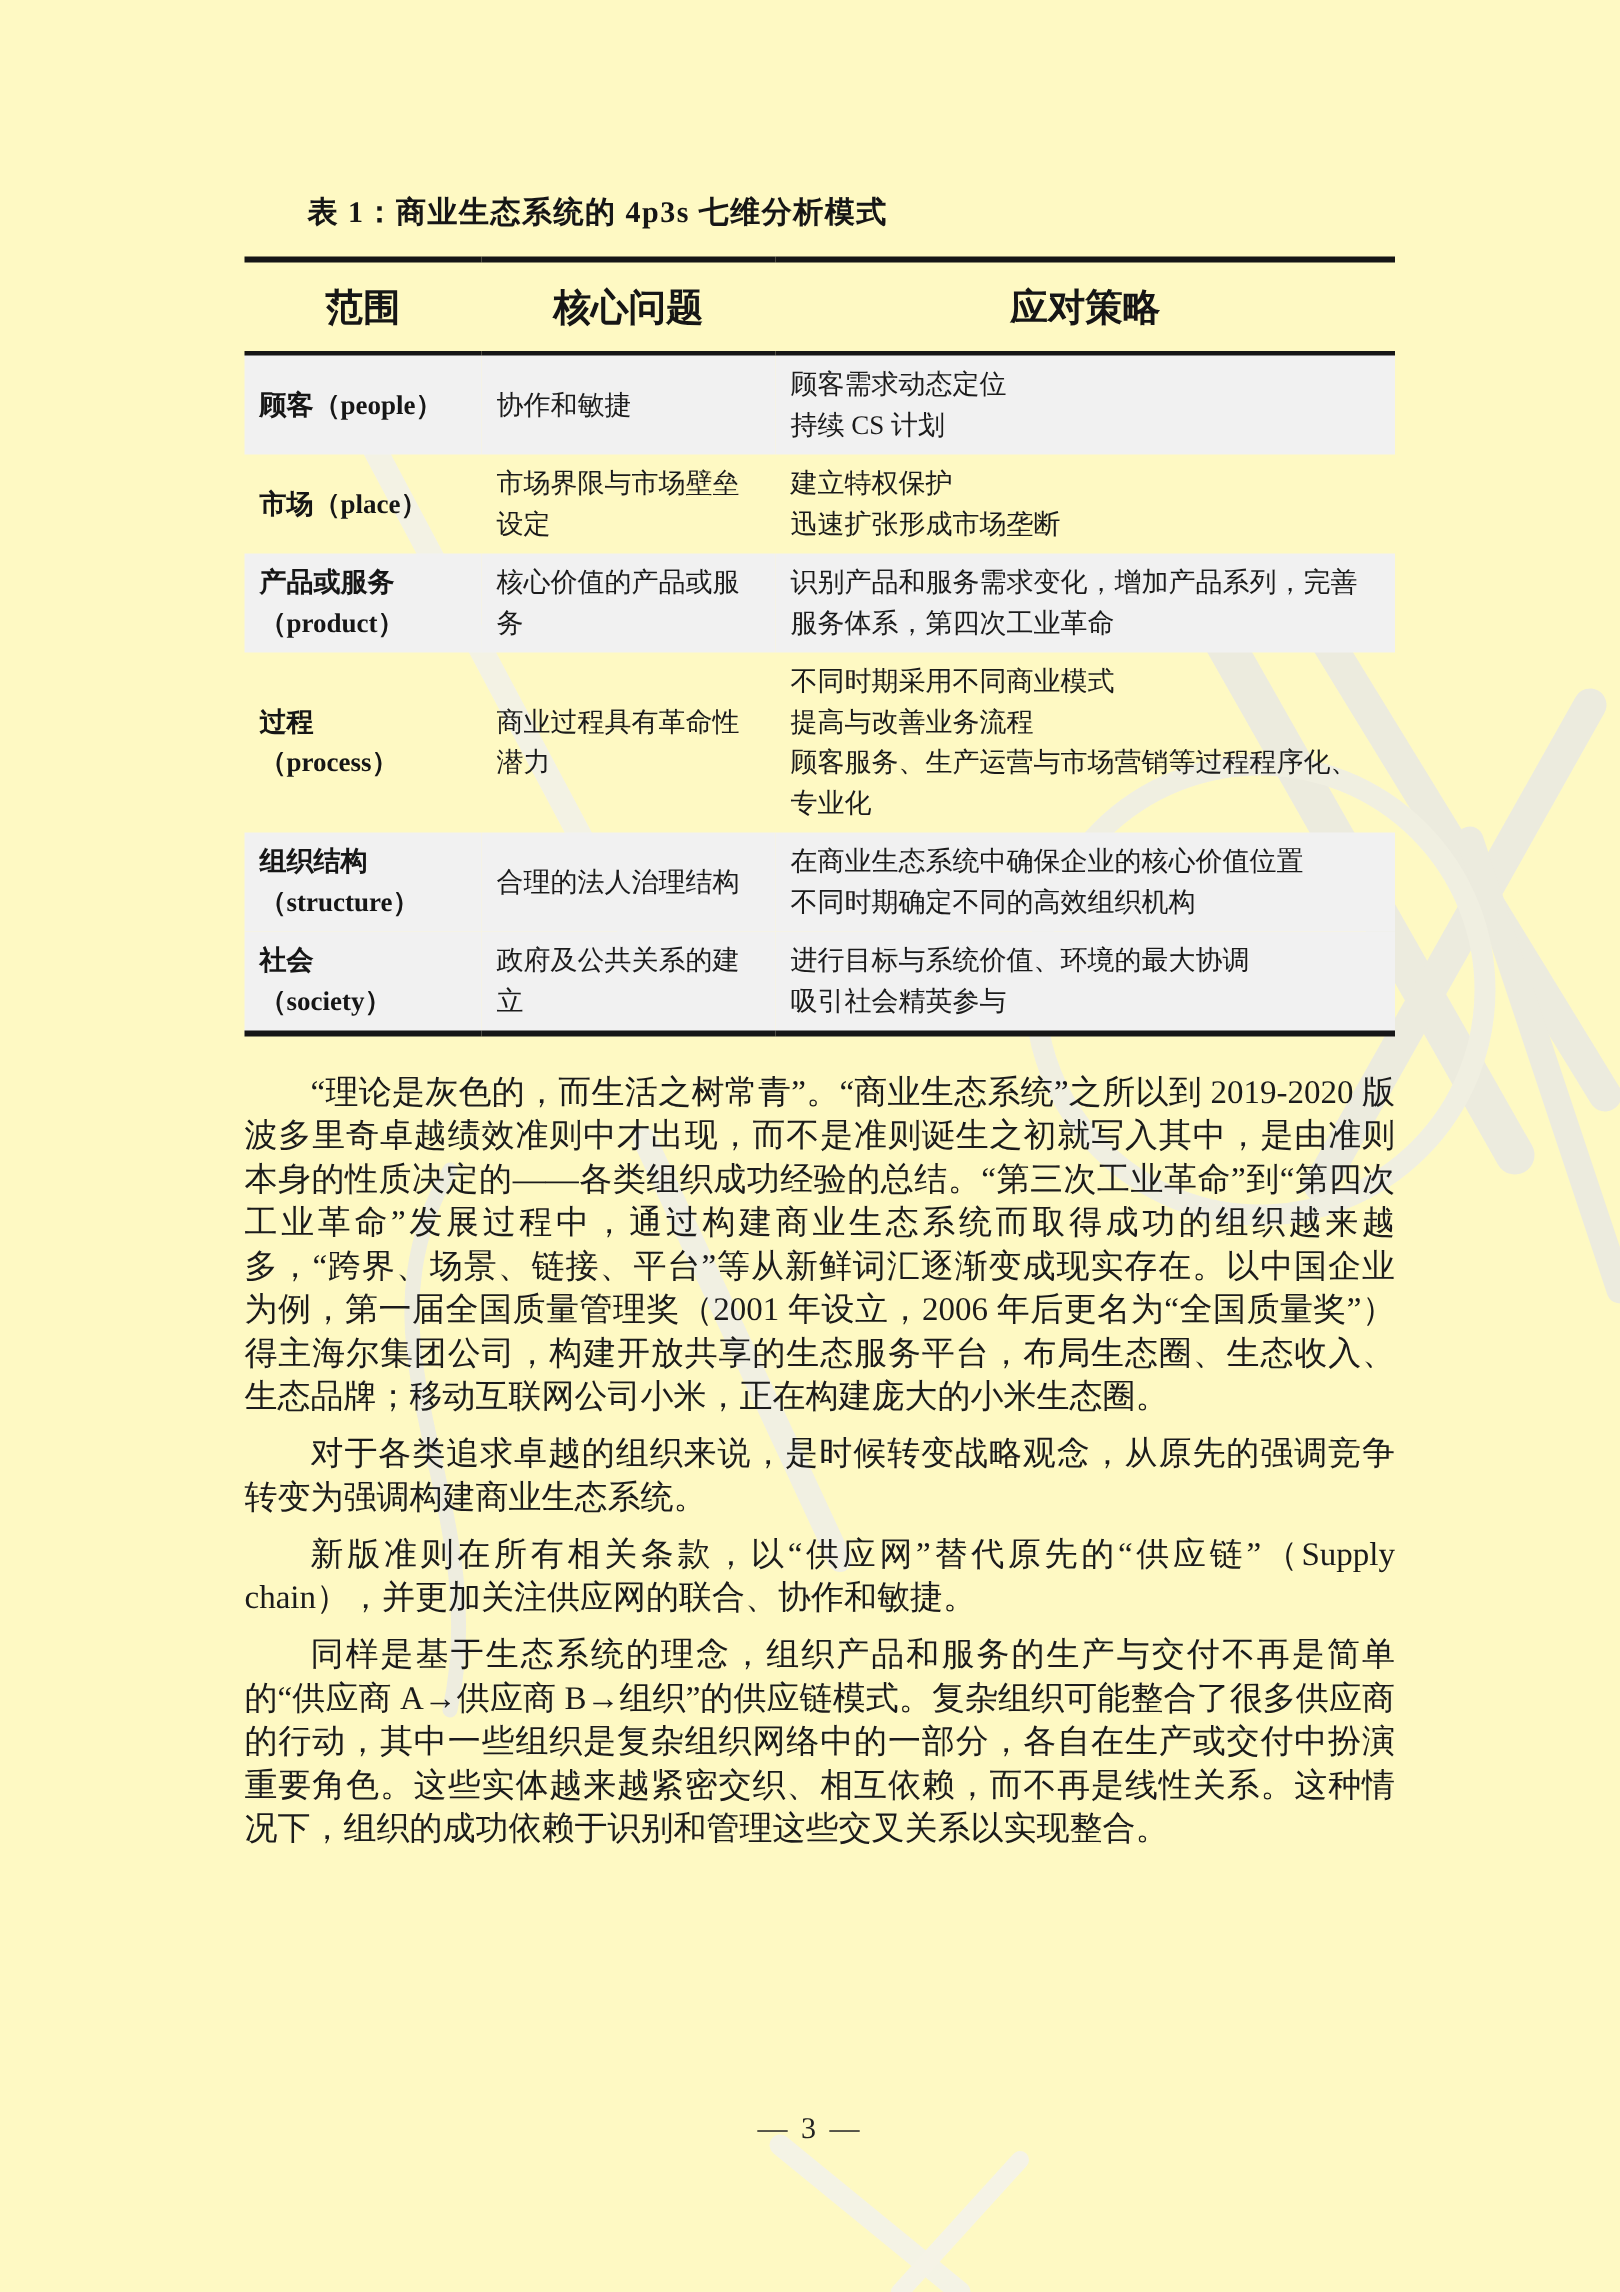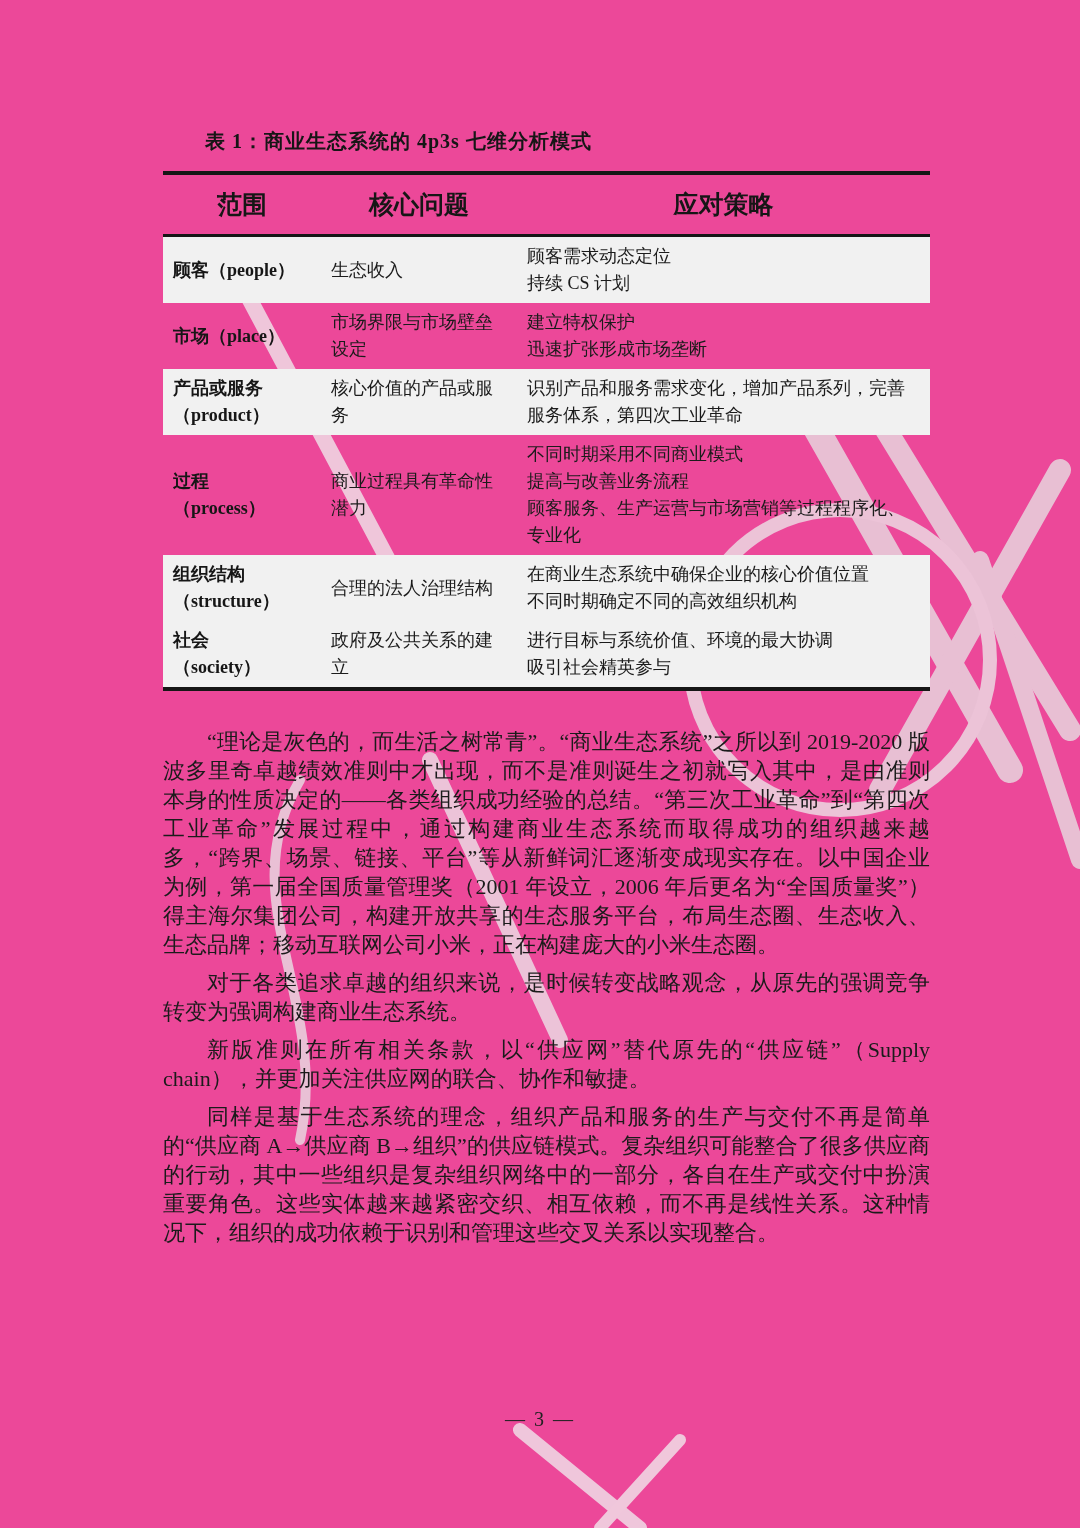--- a/index.html
+++ b/index.html
@@ -1,21 +1,21 @@
 <!DOCTYPE html>
 <html><head>
 <meta charset="utf-8">
 <style>
   html, body { margin: 0; padding: 0; }
   body { background: #ffffff; }
   .page {
     position: relative;
     width: 1080px;
     height: 1528px;
-    background: #ec4899;
+    background: #fef9c3;
     overflow: hidden;
     font-family: "Liberation Serif", "DejaVu Serif", serif;
     color: #1b1b1b;
   }
   .watermark {
     position: absolute;
     inset: 0;
     pointer-events: none;
     opacity: 0.75;
   }
@@ -57,21 +57,21 @@
   tr.shade { background: #f1f1f1; }
   td.scope { font-weight: 600; color: #161616; }
   td.scope .ln { white-space: nowrap; }
   .para {
     font-size: 22px;
     line-height: 29px;
     text-align: justify;
     text-indent: 2em;
     margin: 0 0 9px 0;
   }
-  .para-first { margin-top: 36px; }
+  .para-first { margin-top: 22px; }
   .section-heading {
     font-size: 22px;
     font-weight: 700;
     text-indent: 2em;
     margin: 20px 0 16px 0;
     color: #161616;
   }
   .page-number {
     position: absolute;
     left: 0;
@@ -119,21 +119,21 @@
           <th>核心问题</th>
           <th>应对策略</th>
         </tr>
       </thead>
       <tbody>
         <tr class="shade">
           <td class="scope">
             <div class="ln">顾客（people）</div>
             <div class="ln"></div>
           </td>
-          <td>生态收入</td>
+          <td>协作和敏捷</td>
           <td>
             <div>顾客需求动态定位</div>
             <div>持续 CS 计划</div>
           </td>
         </tr>
         <tr>
           <td class="scope">
             <div class="ln">市场（place）</div>
             <div class="ln"></div>
           </td>

